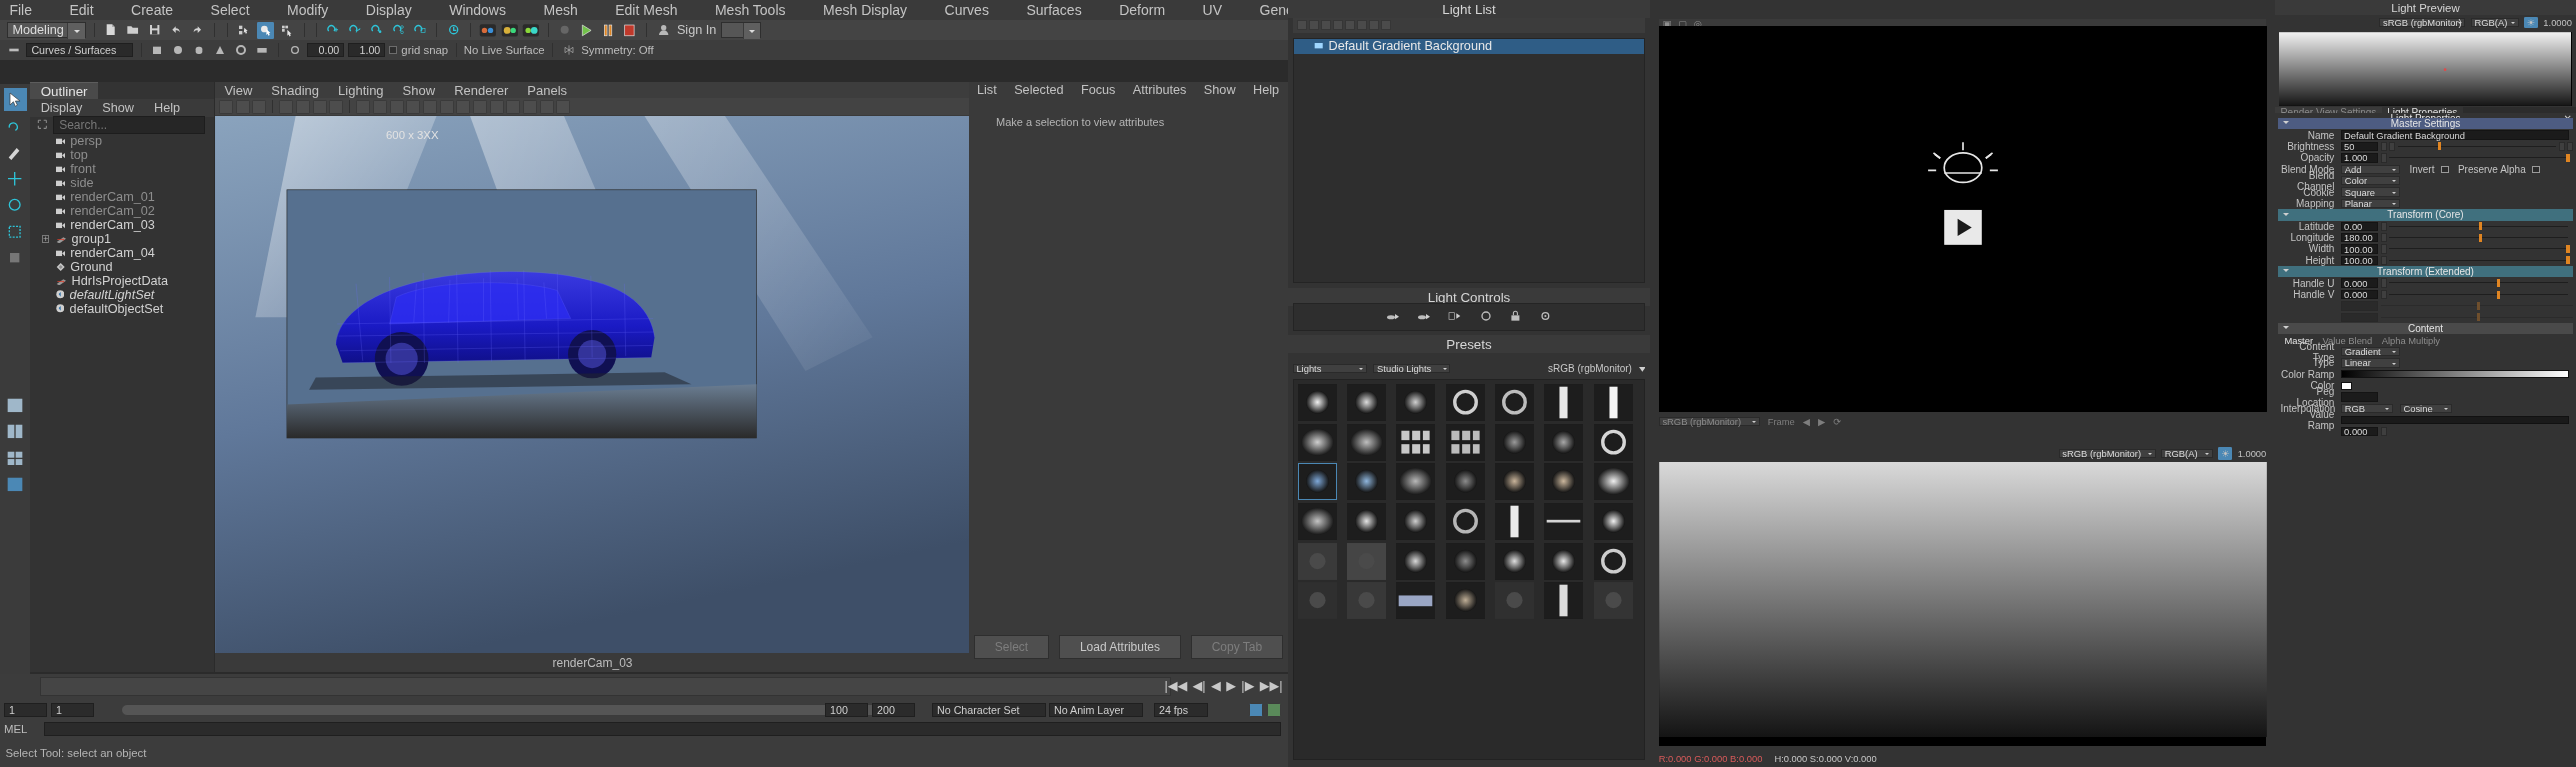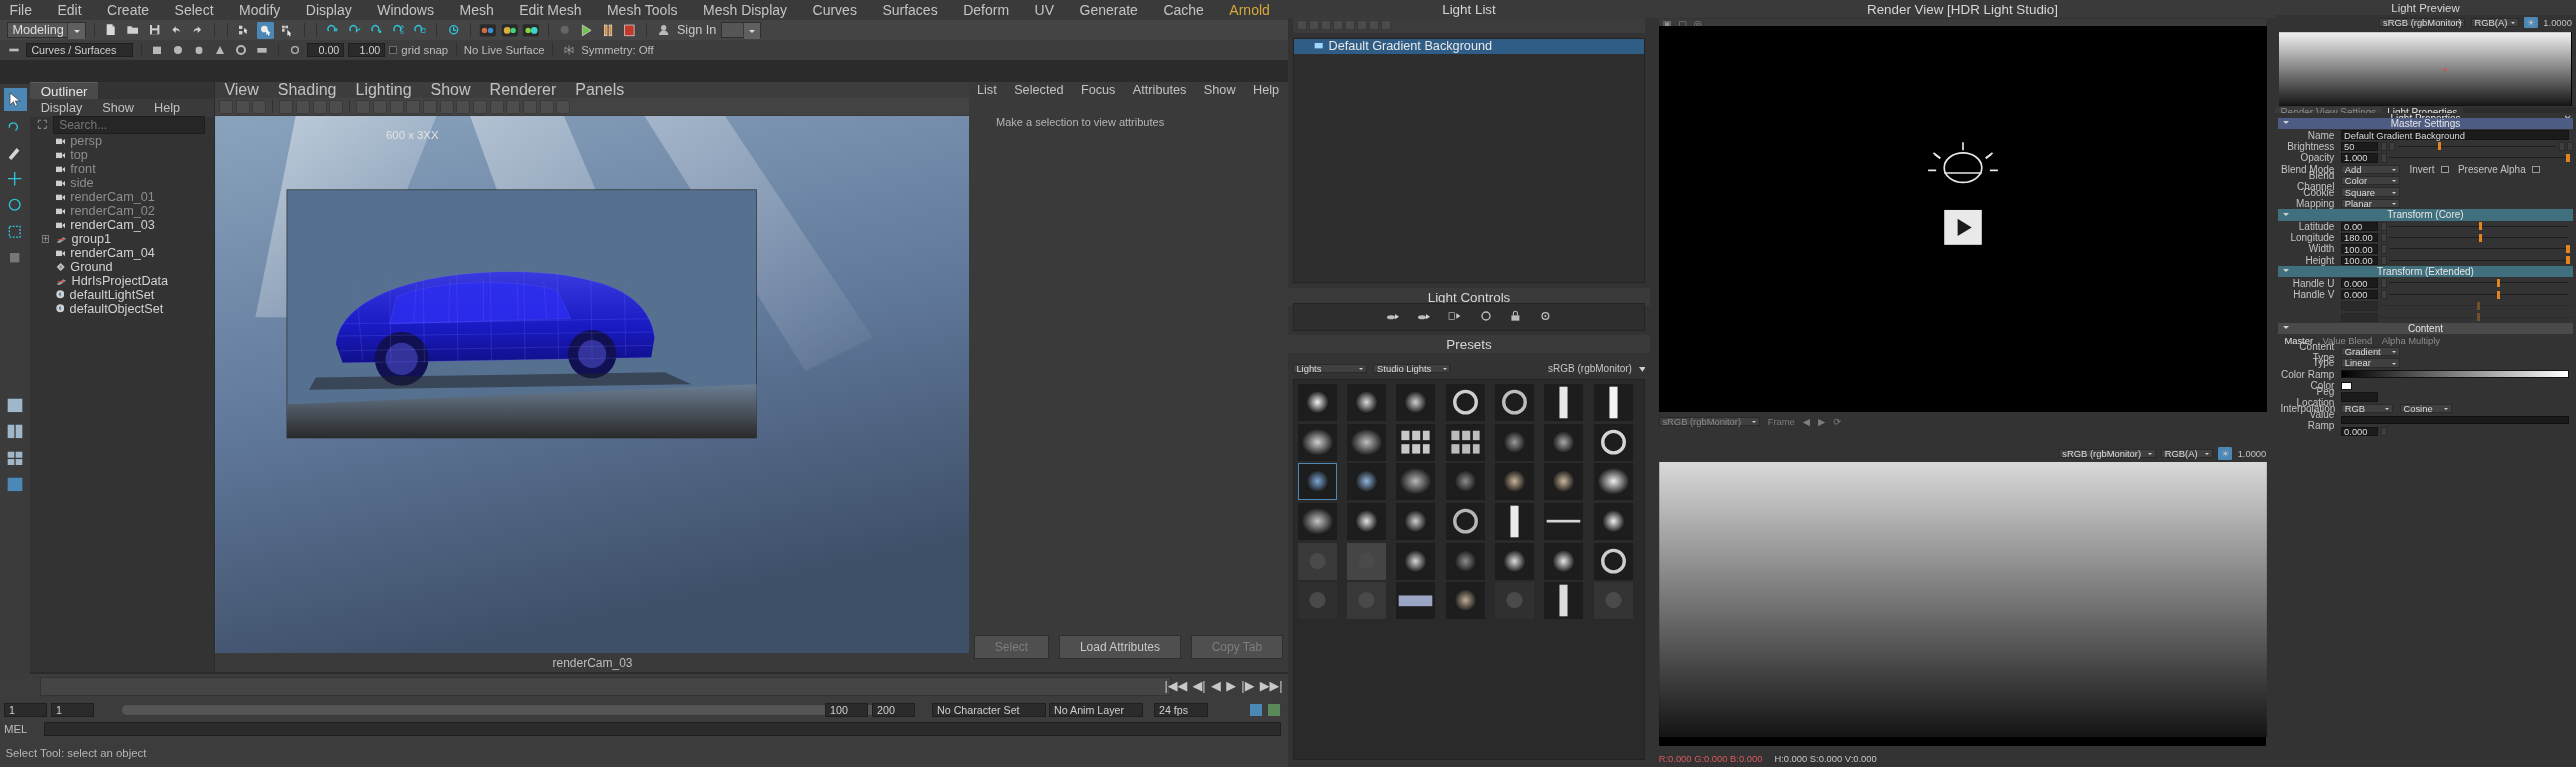--- a/index.html
+++ b/index.html
@@ -9,21 +9,21 @@
     font-family:"Liberation Sans", sans-serif;
     color:#c8c8c8;
     font-size:12.7px;
     overflow:hidden;
     position:relative;
   }
   .abs { position:absolute; }
   
   .menubar {
     position:absolute; left:0; top:0; width:1288px; height:19.5px;
-    background:#3a3a3a; display:flex; align-items:center; padding-left:9.4px;
+    background:#3a3a3a; display:flex; align-items:center; padding-left:9.4px;gap:12px;
   }
   .menubar .mi { color:#c4c4c4; font-size:14px; margin-right:25.5px; white-space:nowrap; }
   .ws {
     position:absolute; top:0; left:1288px; width:695px; height:19.5px;
     background:#3a3a3a; display:flex; align-items:center; gap:9.4px; padding-left:288px;
   }
   .ws span{font-size:12.7px;color:#b9b9b9}
   .ws .wsbox{background:#4a4a4a;border:0.7px solid #2d2d2d;padding:2px 20px 2px 5.4px;position:relative;color:#cfcfcf}
   .ws .wsbox:after{content:"";position:absolute;right:4.7px;top:7.4px;border:3.4px solid transparent;border-top-color:#cfcfcf}
 
@@ -69,21 +69,21 @@
   .searchrow{height:17.4px;display:flex;align-items:center;gap:5.4px;padding-left:6.7px;background:#333}
   .searchbox{flex:1;margin-right:9.4px;height:18px;background:#262626;border:0.7px solid #1d1d1d;
      color:#777;font-size:12px;display:flex;align-items:center;padding-left:5.4px}
   .olrow{height:14px;display:flex;align-items:center;padding-left:25.5px;gap:5.4px;font-size:12.7px;}
   .olrow .nm{white-space:nowrap}
   .dim{color:#8e8e8e}
   .bright{color:#d2d2d2}
 
   
   .vp{position:absolute;left:215px;top:82px;width:755px;height:590px;background:#3a3a3a}
-  .vpmenu{height:16px;display:flex;align-items:center;gap:19px;padding-left:9.4px;font-size:16px;color:#c2c2c2;background:#3d3d3d}
+  .vpmenu{height:16px;display:flex;align-items:center;gap:19px;padding-left:9.4px;font-size:13px;color:#c2c2c2;background:#3d3d3d}
   .vpicons{height:17.4px;background:#434343;display:flex;align-items:center;gap:2.7px;padding-left:4px}
   .vpicon{width:14px;height:14px;background:#4d4d4d;border:0.7px solid #3a3a3a;border-radius:1.3px}
   .vpcanvas{position:absolute;left:0;top:34px;right:0;bottom:19px;background:#6f86a3;overflow:hidden}
   .vpfooter{position:absolute;left:0;bottom:0;width:100%;height:19px;background:#3a3a3a;
      display:flex;align-items:center;justify-content:center;font-size:12px;color:#bdbdbd}
 
   
   .ae{position:absolute;left:969px;top:82px;width:319px;height:590px;background:#3a3a3a}
   .aemenu{height:16px;display:flex;align-items:center;gap:17.4px;padding-left:8px;font-size:12.7px;color:#c2c2c2}
   .aebody{position:absolute;top:19px;left:0;right:0;bottom:40px;background:#3a3a3a;padding:14.8px 0 0 27px;
@@ -540,21 +540,21 @@
           </svg></span>
         <span class="nm bright">Ground</span>
       </div>
       <div class="olrow" style="position: relative;">
         <span><svg width="10.7" height="7.4" viewBox="0 0 16 11">
             <path d="M1 9 L11 2 L15 4 L5 11 Z" fill="#9a9a9a"></path>
             <path d="M2 5 h9 l-2 -2 l4 2.5 l-4 2.5 l2 -2 h-9z" fill="#d8402e"></path>
           </svg></span>
         <span class="nm bright">HdrIsProjectData</span>
       </div>
-      <div class="olrow" style="position: relative;">
+      <div class="olrow" style="position: relative; font-style: italic;">
         <span><svg width="8.7" height="8.7" viewBox="0 0 13 13">
             <circle cx="6.5" cy="6.5" r="6" fill="#d0d0d0"></circle>
             <path d="M4 6 l3 -3 v7z" fill="#2a6ea8"></path>
           </svg></span>
         <span class="nm bright">defaultLightSet</span>
       </div>
       <div class="olrow" style="position: relative;">
         <span><svg width="8.7" height="8.7" viewBox="0 0 13 13">
             <circle cx="6.5" cy="6.5" r="6" fill="#d0d0d0"></circle>
             <path d="M4 6 l3 -3 v7z" fill="#2a6ea8"></path>
@@ -1137,21 +1137,20 @@
           <svg width="39" height="37" viewBox="0 0 58 55">
             <rect width="58" height="55" fill="#343434"></rect>
             <circle cx="29" cy="27" r="12" fill="#4a4a4a"></circle>
           </svg>
         </div>
       </div>
   </div>
 </div>
 
 <div class="col3">
-  <div class="colhdr">Render View [HDR Light Studio]</div>
   <div class="abs" style="left:8.7px;top:19px;right:8.7px;height:9.4px;background:#3a3a3a;display:flex;align-items:center;gap:6.7px;padding-left:4px;font-size:9.4px;color:#8e8e8e">
     <span>▣</span>
     <span>▢</span>
     <span>◎</span>
   </div>
   <div class="rvcanvas">
     <svg width="608" height="386" style="display:block" viewBox="0 0 906 575">
       <rect width="906" height="575" fill="#000"></rect>
       <g transform="translate(453,205)" stroke="#e6e6e6" stroke-width="2.5" fill="none">
         <ellipse cx="0" cy="6" rx="28" ry="22"></ellipse>

